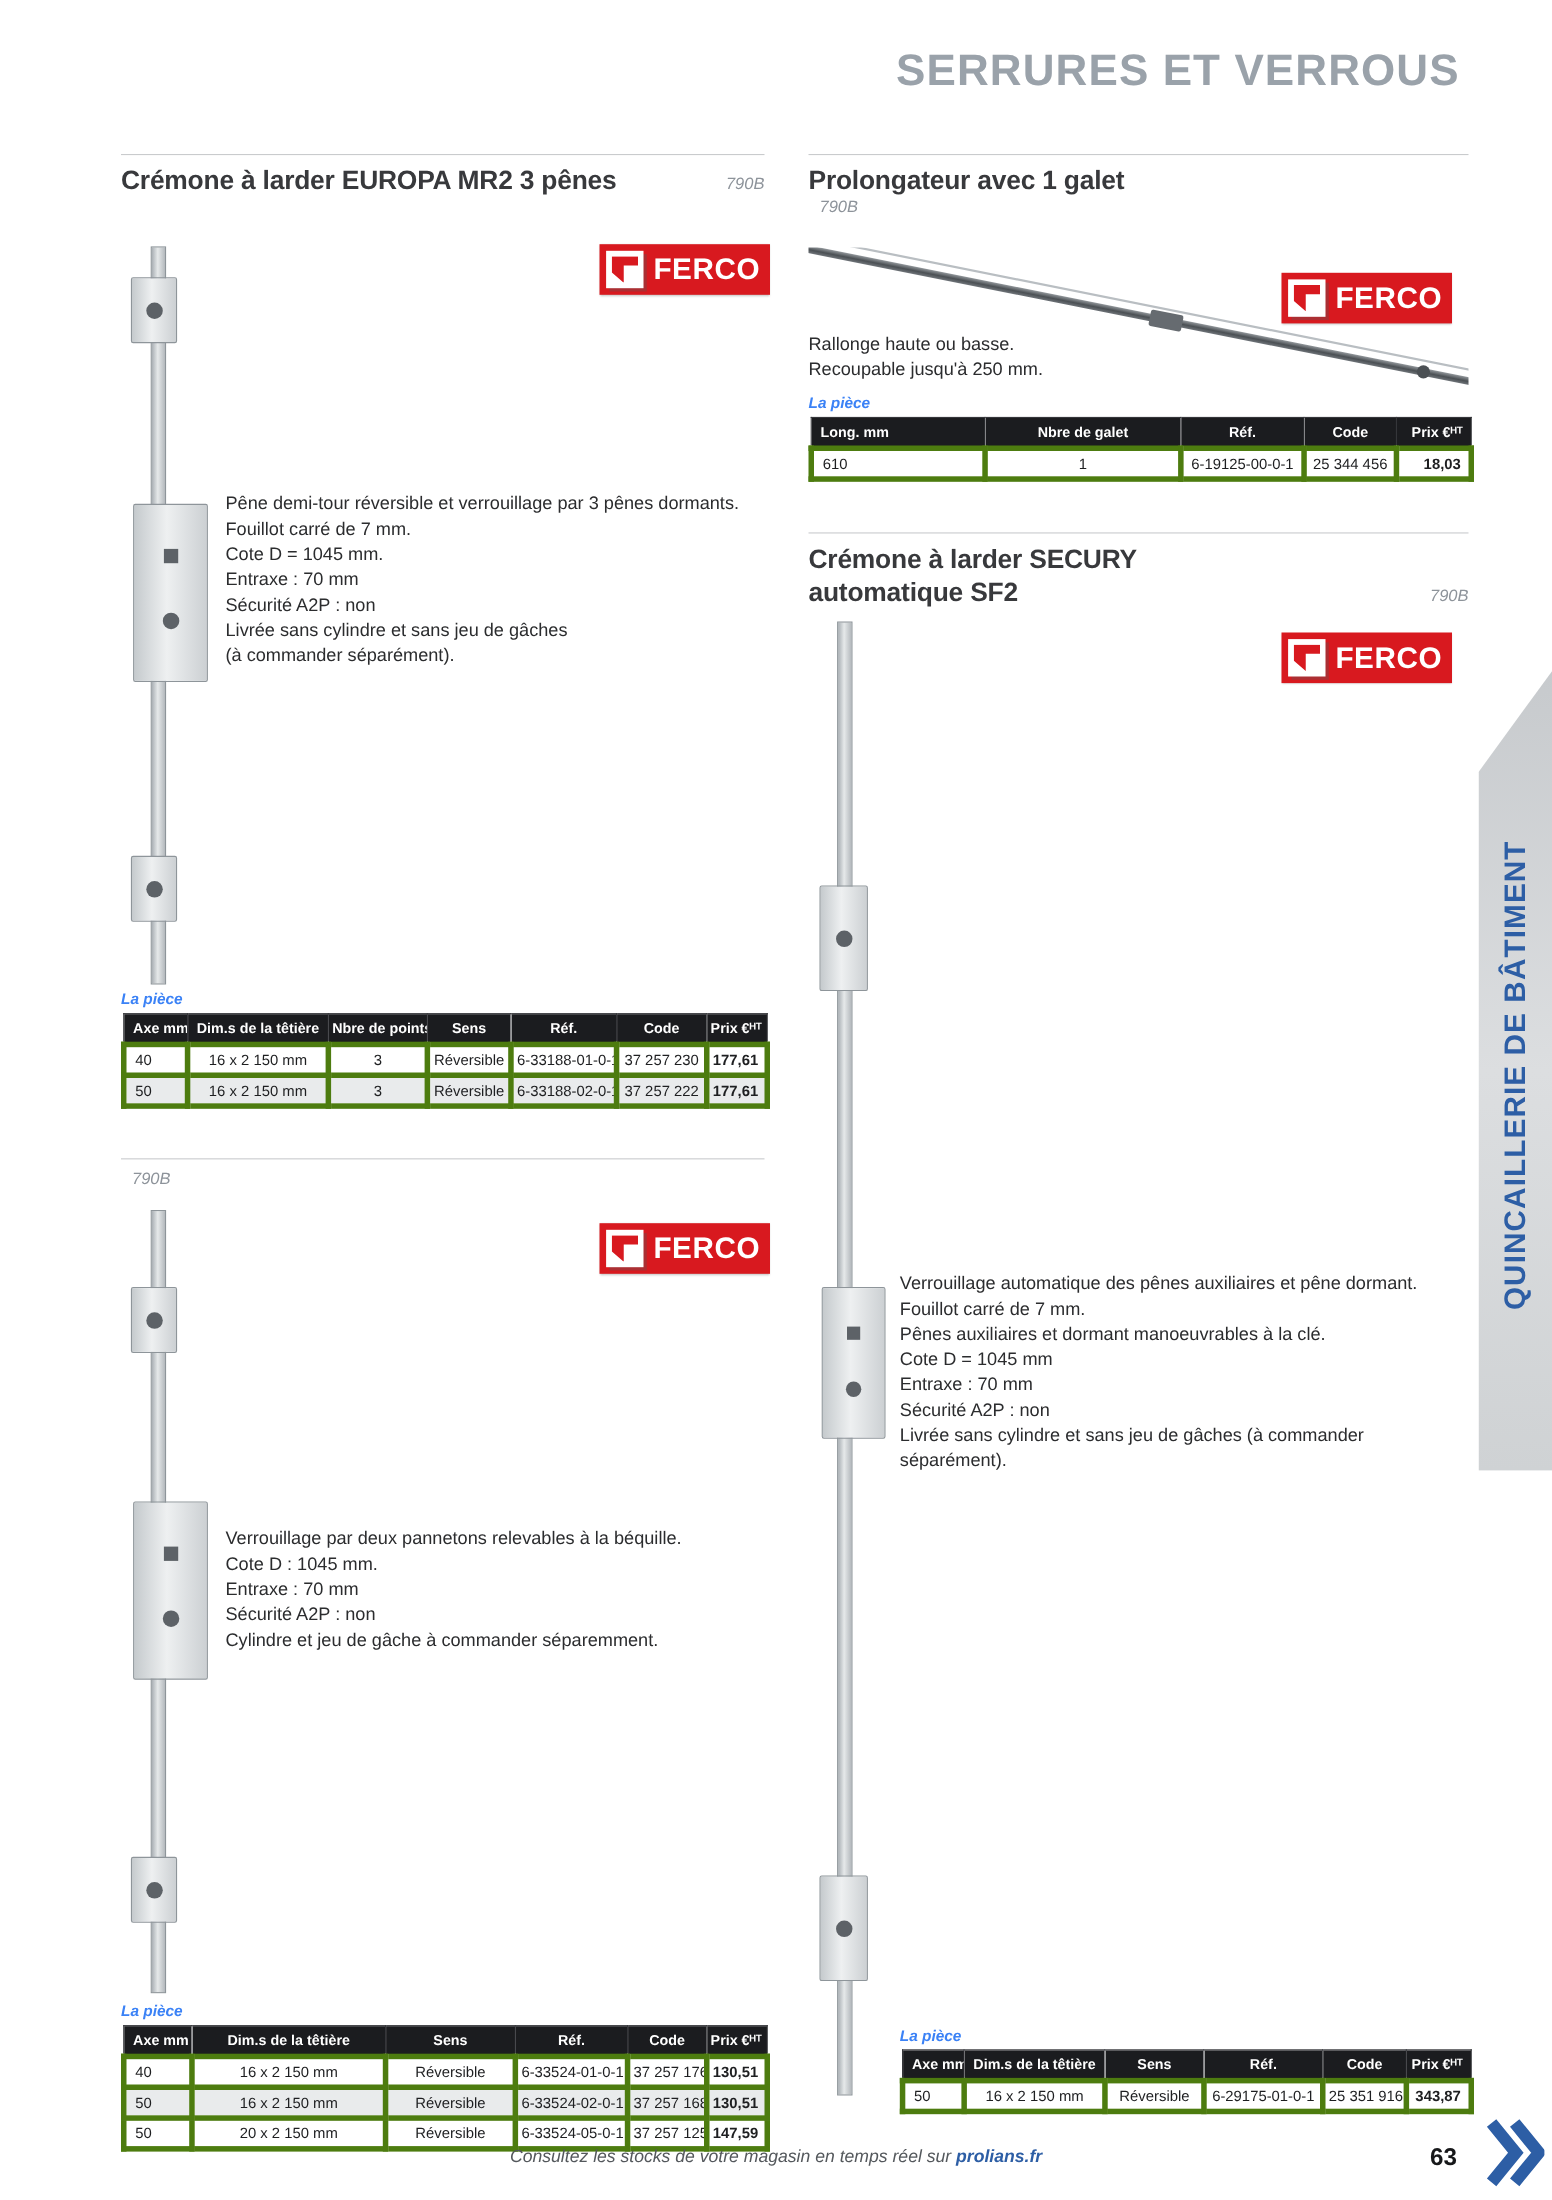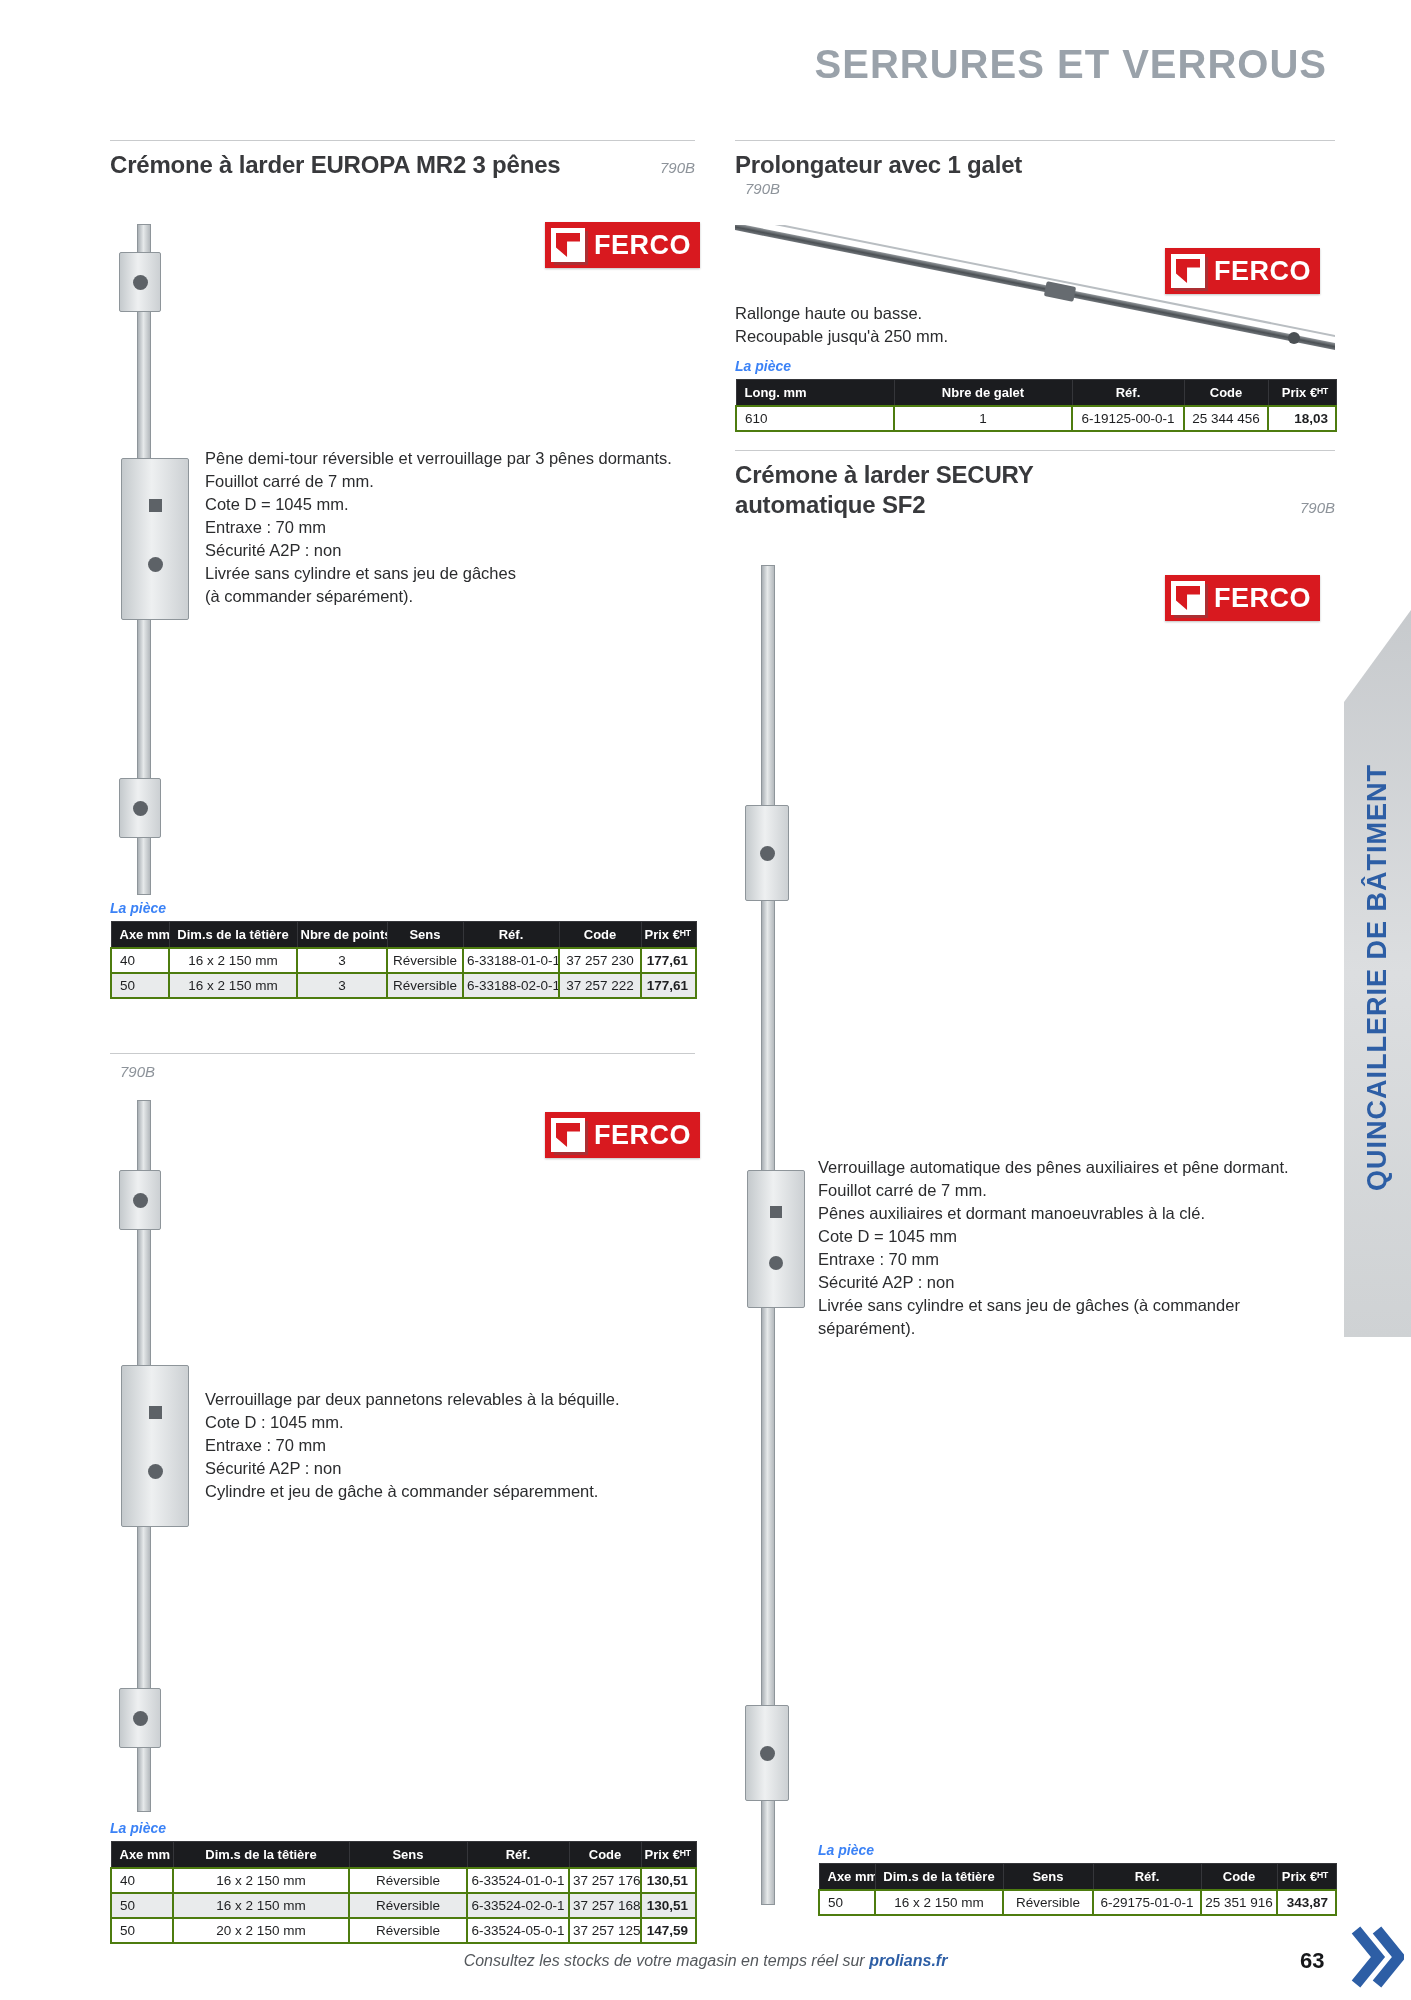--- a/index.html
+++ b/index.html
@@ -31,21 +31,21 @@
   .hole-rd { position:absolute; background:#5d6267; border-radius:50%; }
 
   .desc { position:absolute; font-size:16.5px; line-height:23px; color:#2b2c2e; }
   .desc div { white-space:nowrap; }
 
   .price-block { position:absolute; }
   .la-piece { font-size:14px; font-style:italic; font-weight:bold; color:#3b82f6; margin-bottom:5px; }
   table.spec { border-collapse:collapse; width:100%; table-layout:fixed; font-size:13.5px; color:#1e1f21; background:#fff; }
   table.spec th { background:#1b1c1f; color:#fff; font-size:13px; font-weight:bold; padding:5px 3px;
                   border:1px solid #35363a; text-align:center; white-space:nowrap; overflow:hidden; }
-  table.spec td { border:2px solid #4d7c0f; padding:4px 3px; text-align:center; white-space:nowrap; overflow:hidden; }
+  table.spec td { border:5px solid #4d7c0f; padding:4px 3px; text-align:center; white-space:nowrap; overflow:hidden; }
   table.spec tbody tr:nth-child(even) td { background:#e9ebec; }
   .ta-l  { text-align:left !important; padding-left:8px !important; }
   .price { text-align:right !important; font-weight:bold; padding-right:7px !important; }
 
   .rod-wrap { position:absolute; left:735px; top:225px; width:600px; height:140px; overflow:hidden; }
   .rod-line { position:absolute; transform:rotate(11.3deg); border-radius:2px; }
   .rod-line.main { left:-20px; top:58px; width:640px; height:7px;
                    background:linear-gradient(180deg,#93989c,#4b5054 55%,#70757a); }
   .rod-line.thin { left:-20px; top:50px; width:640px; height:2px; background:#b9bec2; }
   .rod-bracket { position:absolute; left:310px; top:59px; width:30px; height:15px; background:#666b70;
@@ -285,21 +285,21 @@
           <td class="ta-l">610</td>
           <td>1</td>
           <td>6-19125-00-0-1</td>
           <td>25 344 456</td>
           <td class="price">18,03</td>
         </tr>
       </tbody>
     </table>
   </div>
 
-  <div class="section-heading" style="left:735px; top:450px; width:600px;">
+  <div class="section-heading" style="left:735px; top:484px; width:600px;">
     <h2 class="hline">Crémone à larder SECURY</h2>
     <div class="heading-row">
       <h2 class="hline">automatique SF2</h2>
       <span class="ref790">790B</span>
     </div>
   </div>
 
   <div class="ferco" style="left:1165px; top:575px;">
     <span class="ferco-mark"></span>
     <span class="ferco-text">FERCO</span>

